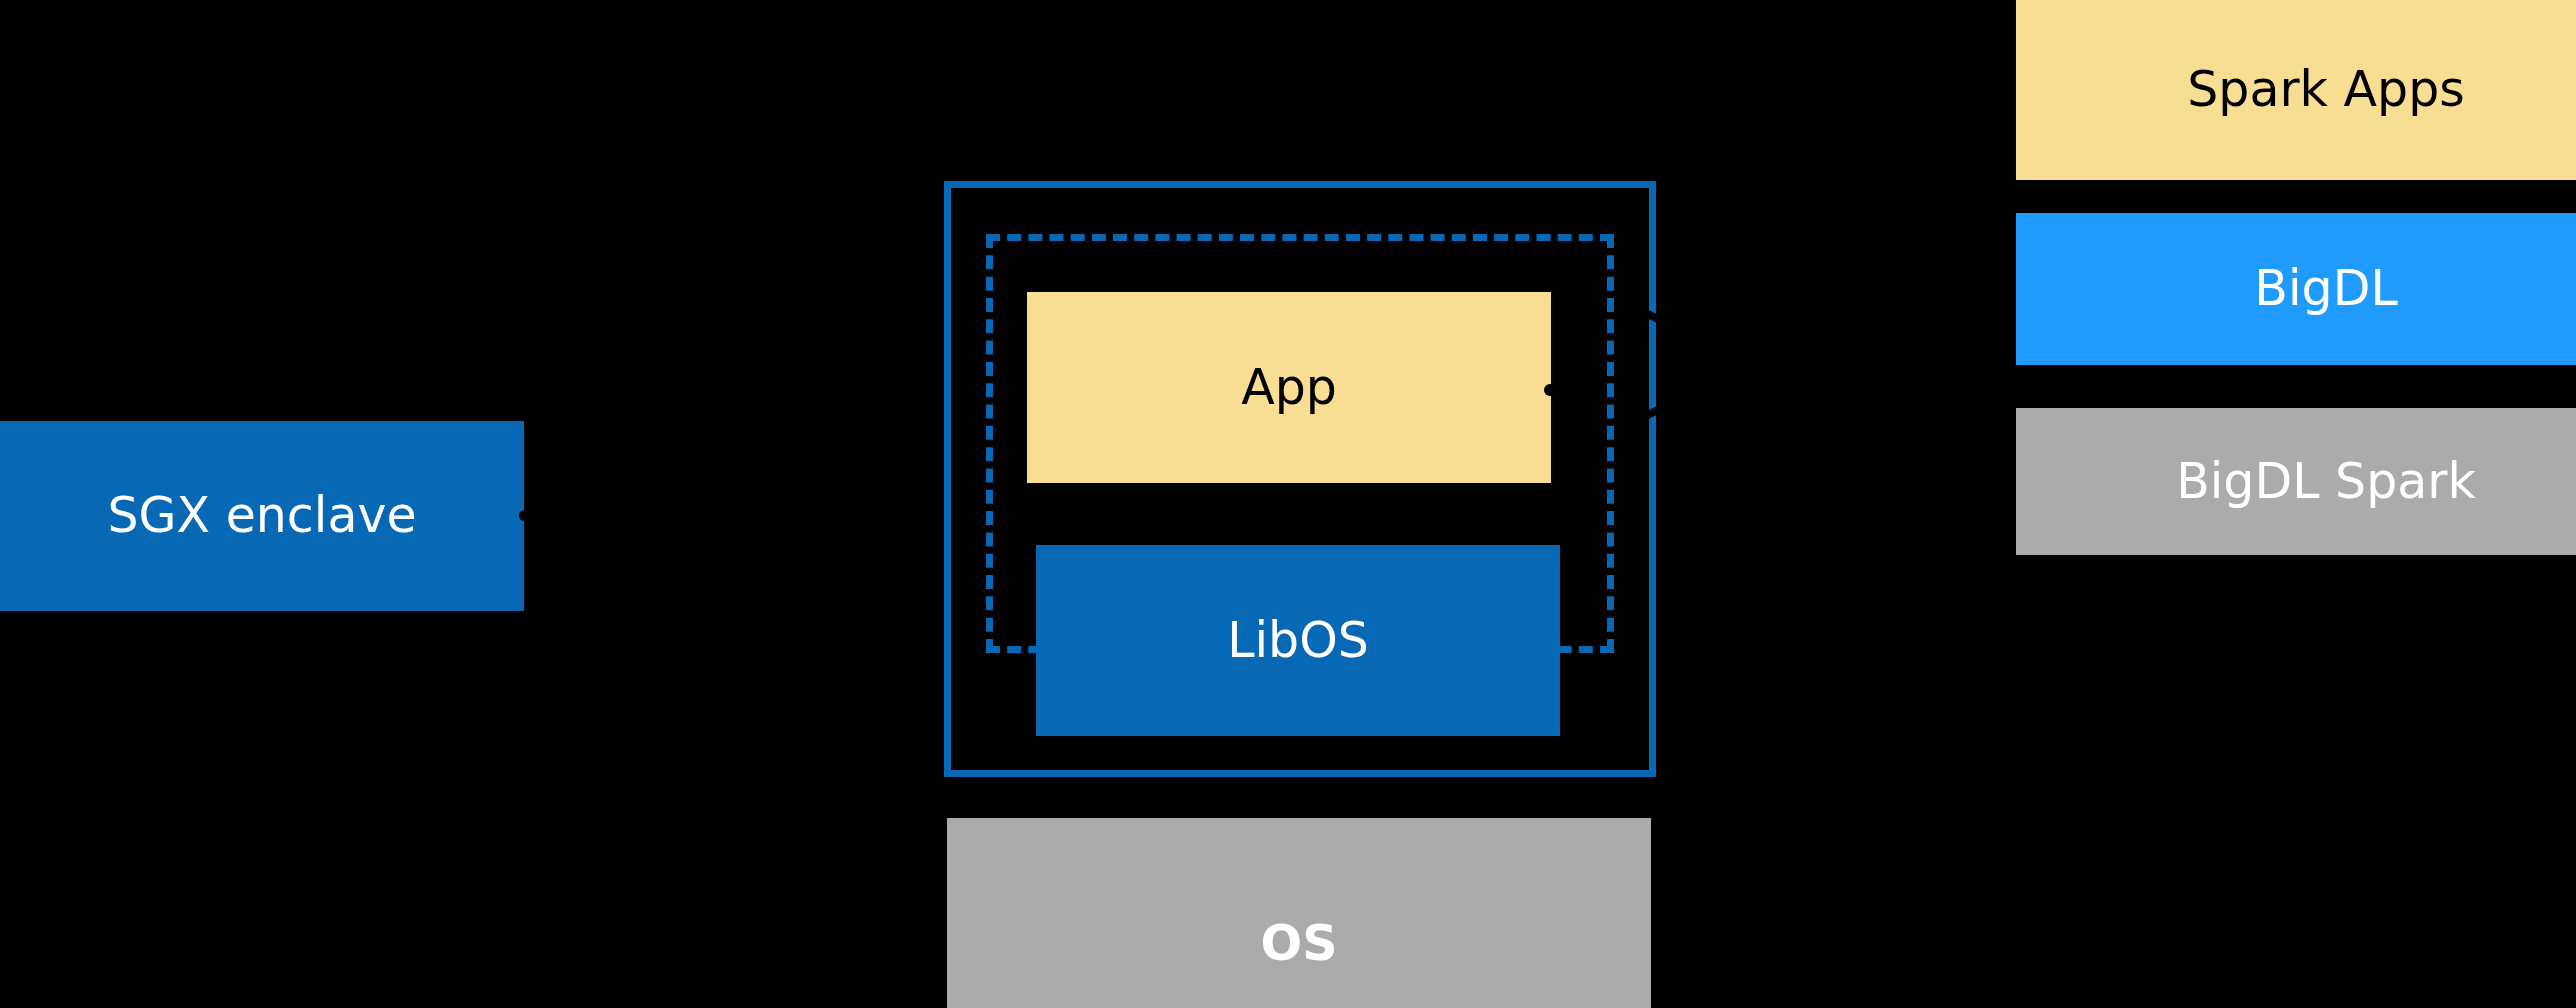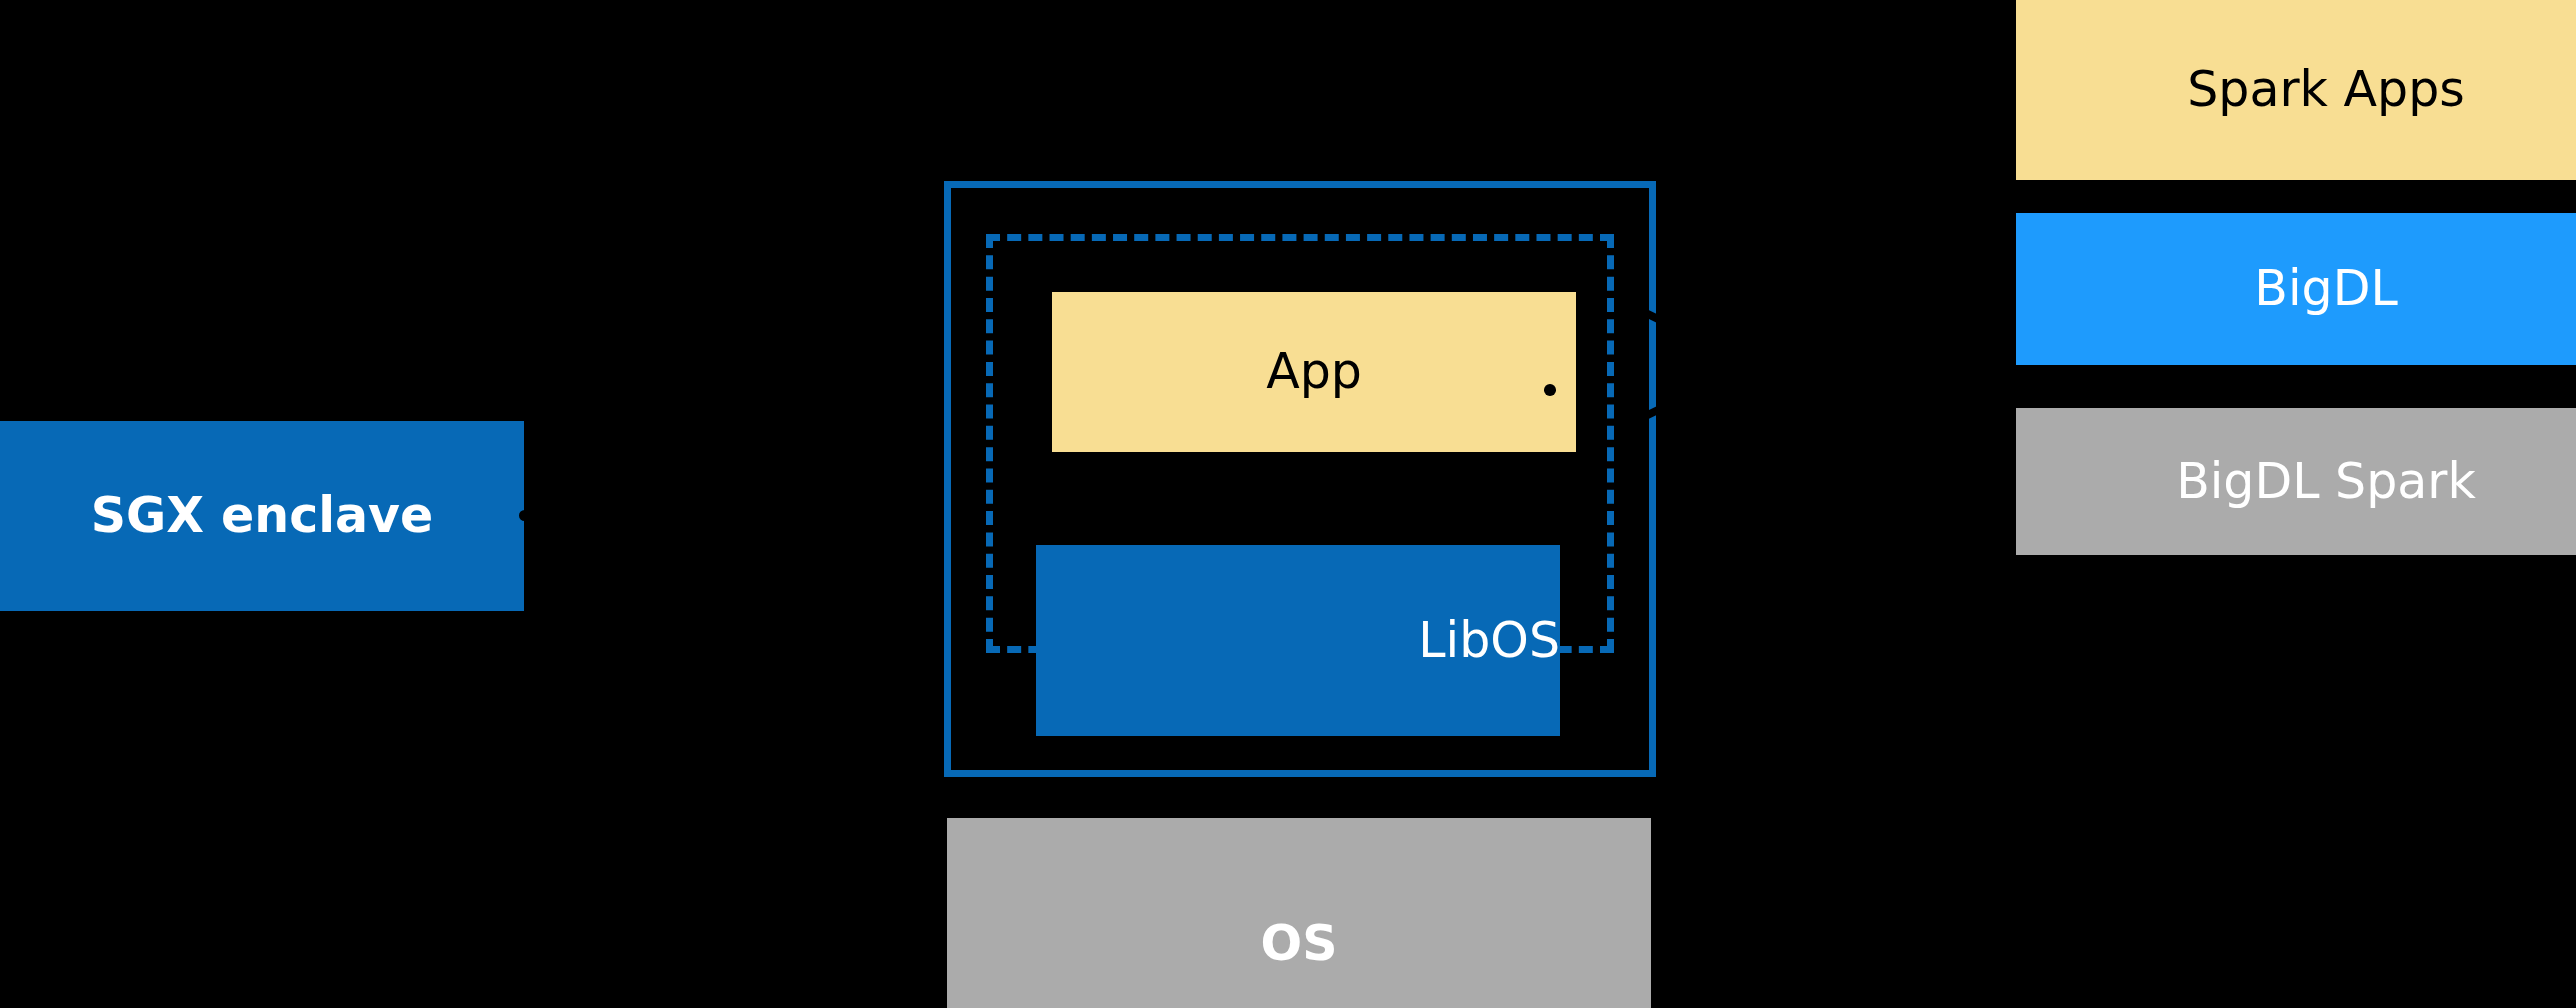--- a/index.html
+++ b/index.html
@@ -57,23 +57,23 @@
     background: #000000;
     transform-origin: 0 50%;
   }
   .arrow-dot {
     position: absolute;
     background: #000000;
     border-radius: 50%;
   }
 
   
-  #sgx-enclave-box { left: 0px;    top: 421px; width: 524px; height: 190px; font-size: 49px; font-weight: bold; }
-  #app-box         { left: 1027px; top: 292px; width: 524px; height: 160px; font-size: 49px; margin-left: 25px; }
-  #libos-box       { left: 1036px; top: 545px; width: 524px; height: 191px; font-size: 49px; justify-content: flex-end; }
+  #sgx-enclave-box { left: 0px;    top: 421px; width: 524px; height: 190px; font-size: 49px; }
+  #app-box         { left: 1027px; top: 292px; width: 524px; height: 191px; font-size: 49px; }
+  #libos-box       { left: 1036px; top: 545px; width: 524px; height: 191px; font-size: 49px; }
   #os-box          { left: 947px; top: 818px; width: 704px; height: 251px; font-size: 49px; font-weight: bold; }
   #user-apps-box   { left: 2016px; top: 0px;   width: 620px; height: 180px; font-size: 49px; }
   #bigdl-box       { left: 2016px; top: 213px; width: 620px; height: 152px; font-size: 49px; }
   #spark-box       { left: 2016px; top: 408px; width: 620px; height: 147px; font-size: 49px; }
 
   #enclave-outer   { left: 944px; top: 181px; width: 712px; height: 596px; }
   #enclave-inner   { left: 986px; top: 234px; width: 628px; height: 419px; }
 </style>
 </head>
 <body>

